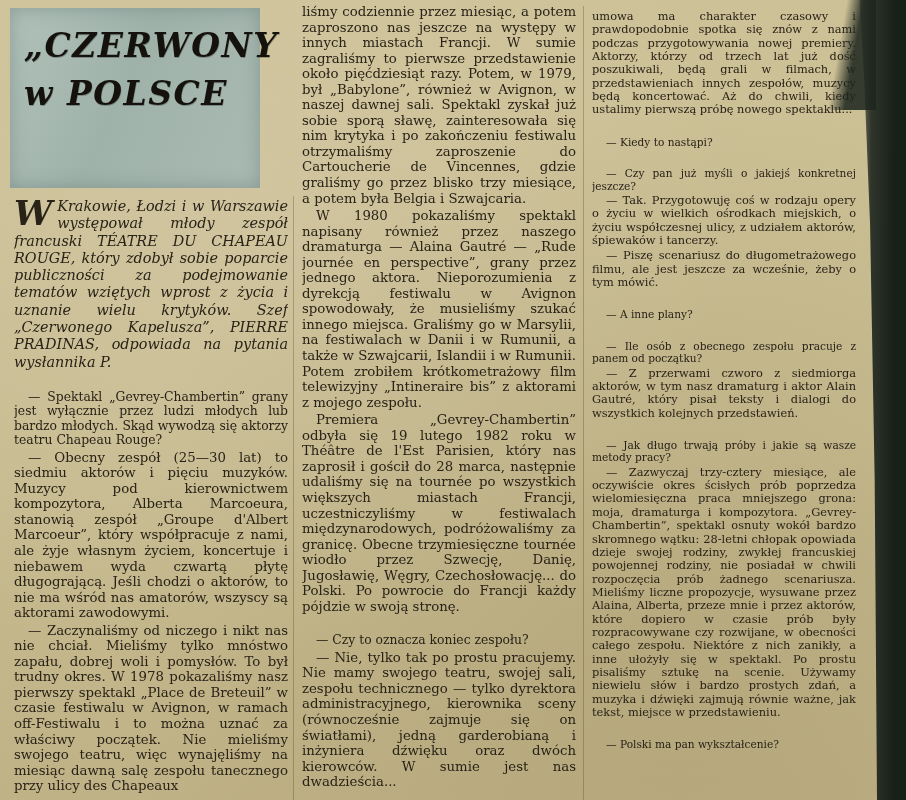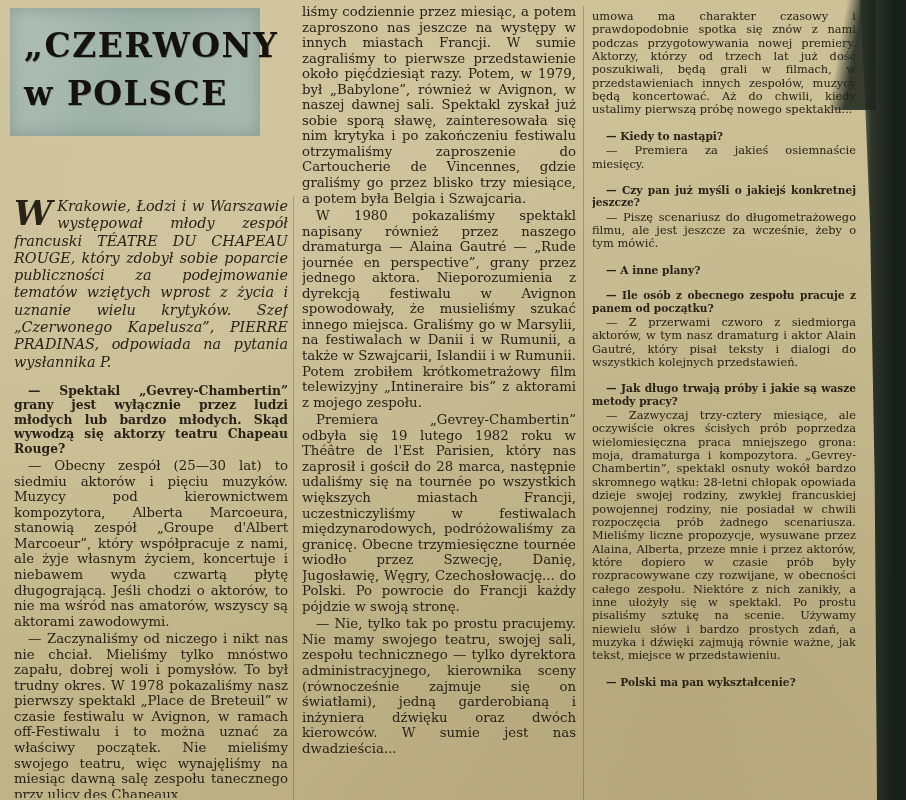--- a/index.html
+++ b/index.html
@@ -13,23 +13,24 @@
       radial-gradient(ellipse at 75% 80%, rgba(90,70,30,0.12), transparent 60%),
       linear-gradient(180deg, #cdc197 0%, #c8bc91 55%, #bfb286 100%);
     font-family: "DejaVu Serif", "Liberation Serif", serif;
     color: #292217;
   }
 
   
   .headline-panel {
     position: absolute;
     left: 10px; top: 8px;
-    width: 250px; height: 128px;
+    width: 250px; height: 180px;
     background: linear-gradient(115deg, #b0c1b9 0%, #9fb2aa 45%, #a9bab2 100%);
     box-shadow: inset 0 0 18px rgba(70,90,85,0.35);
+    font-style: italic;
   }
   .headline {
     padding: 14px 12px 0 14px;
     font-weight: bold;
     font-size: 33px;
     line-height: 1.45;
     letter-spacing: 1.5px;
     color: #15120d;
     text-shadow: 0.5px 0.5px 0 rgba(0,0,0,0.25);
     white-space: nowrap;
@@ -46,21 +47,21 @@
   .col-3 { left: 592px; width: 264px; top: 10px;  height: 788px; font-size: 11.4px; line-height: 1.17; }
 
   p.para { margin: 0 0 2px 0; text-indent: 14px; }
   p.intro {
     font-style: italic;
     font-size: 14.4px;
     line-height: 1.2;
     text-indent: 0;
     margin-bottom: 7px;
   }
-  p.q { font-weight: bold; font-size: 0.93em; margin-top: 13px; }
+  p.q { font-weight: normal; font-size: 0.93em; margin-top: 19px; }
   p.cont { text-indent: 0; }
   .dropcap {
     float: left;
     font-size: 34px;
     line-height: 0.82;
     font-weight: bold;
     font-style: italic;
     margin: 2px 5px 0 0;
   }
 
@@ -102,27 +103,28 @@
   <div class="col col-1">
       <p class="para intro"><span class="dropcap">W</span>Krakowie, Łodzi i w Warszawie występował młody zespół francuski TÉATRE DU CHAPEAU ROUGE, który zdobył sobie poparcie publiczności za podejmowanie tematów wziętych wprost z życia i uznanie wielu krytyków. Szef „Czerwonego Kapelusza”, PIERRE PRADINAS, odpowiada na pytania wysłannika P.</p>
       <p class="para q">— Spektakl „Gevrey-Chambertin” grany jest wyłącznie przez ludzi młodych lub bardzo młodych. Skąd wywodzą się aktorzy teatru Chapeau Rouge?</p>
       <p class="para a">— Obecny zespół (25—30 lat) to siedmiu aktorów i pięciu muzyków. Muzycy pod kierownictwem kompozytora, Alberta Marcoeura, stanowią zespół „Groupe d'Albert Marcoeur”, który współpracuje z nami, ale żyje własnym życiem, koncertuje i niebawem wyda czwartą płytę długogrającą. Jeśli chodzi o aktorów, to nie ma wśród nas amatorów, wszyscy są aktorami zawodowymi.</p>
       <p class="para a">— Zaczynaliśmy od niczego i nikt nas nie chciał. Mieliśmy tylko mnóstwo zapału, dobrej woli i pomysłów. To był trudny okres. W 1978 pokazaliśmy nasz pierwszy spektakl „Place de Breteuil” w czasie festiwalu w Avignon, w ramach off-Festiwalu i to można uznać za właściwy początek. Nie mieliśmy swojego teatru, więc wynajęliśmy na miesiąc dawną salę zespołu tanecznego przy ulicy des Chapeaux</p>
     </div>
   <div class="col col-2">
       <p class="para cont">liśmy codziennie przez miesiąc, a potem zaproszono nas jeszcze na występy w innych miastach Francji. W sumie zagraliśmy to pierwsze przedstawienie około pięćdziesiąt razy. Potem, w 1979, był „Babylone”, również w Avignon, w naszej dawnej sali. Spektakl zyskał już sobie sporą sławę, zainteresowała się nim krytyka i po zakończeniu festiwalu otrzymaliśmy zaproszenie do Cartoucherie de Vincennes, gdzie graliśmy go przez blisko trzy miesiące, a potem była Belgia i Szwajcaria.</p>
       <p class="para a">W 1980 pokazaliśmy spektakl napisany również przez naszego dramaturga — Alaina Gautré — „Rude journée en perspective”, grany przez jednego aktora. Nieporozumienia z dyrekcją festiwalu w Avignon spowodowały, że musieliśmy szukać innego miejsca. Graliśmy go w Marsylii, na festiwalach w Danii i w Rumunii, a także w Szwajcarii, Islandii i w Rumunii. Potem zrobiłem krótkometrażowy film telewizyjny „Intineraire bis” z aktorami z mojego zespołu.</p>
       <p class="para a">Premiera „Gevrey-Chambertin” odbyła się 19 lutego 1982 roku w Théâtre de l'Est Parisien, który nas zaprosił i gościł do 28 marca, następnie udaliśmy się na tournée po wszystkich większych miastach Francji, uczestniczyliśmy w festiwalach międzynarodowych, podróżowaliśmy za granicę. Obecne trzymiesięczne tournée wiodło przez Szwecję, Danię, Jugosławię, Węgry, Czechosłowację... do Polski. Po powrocie do Francji każdy pójdzie w swoją stronę.</p>
+      <p class="para q">— Czy to oznacza koniec zespołu?</p>
       <p class="para a">— Nie, tylko tak po prostu pracujemy. Nie mamy swojego teatru, swojej sali, zespołu technicznego — tylko dyrektora administracyjnego, kierownika sceny (równocześnie zajmuje się on światłami), jedną garderobianą i inżyniera dźwięku oraz dwóch kierowców. W sumie jest nas dwadzieścia...</p>
     </div>
   <div class="col col-3">
       <p class="para cont">umowa ma charakter czasowy i prawdopodobnie spotka się znów z nami podczas przygotowywania nowej premiery. Aktorzy, którzy od trzech lat już dość poszukiwali, będą grali w filmach, w przedstawieniach innych zespołów, muzycy będą koncertować. Aż do chwili, kiedy ustalimy pierwszą próbę nowego spektaklu...</p>
       <p class="para q">— Kiedy to nastąpi?</p>
-      <p class="para a">— Premiera za jakieś osiemnaście miesięcy.</p>
       <p class="para q">— Czy pan już myśli o jakiejś konkretnej jeszcze?</p>
+      <p class="para a">— Tak. Przygotowuję coś w rodzaju opery o życiu w wielkich ośrodkach miejskich, o życiu współczesnej ulicy, z udziałem aktorów, śpiewaków i tancerzy.</p>
       <p class="para a">— Piszę scenariusz do długometrażowego filmu, ale jest jeszcze za wcześnie, żeby o tym mówić.</p>
       <p class="para q">— A inne plany?</p>
       <p class="para q">— Ile osób z obecnego zespołu pracuje z panem od początku?</p>
       <p class="para a">— Z przerwami czworo z siedmiorga aktorów, w tym nasz dramaturg i aktor Alain Gautré, który pisał teksty i dialogi do wszystkich kolejnych przedstawień.</p>
       <p class="para q">— Jak długo trwają próby i jakie są wasze metody pracy?</p>
       <p class="para a">— Zazwyczaj trzy-cztery miesiące, ale oczywiście okres ścisłych prób poprzedza wielomiesięczna praca mniejszego grona: moja, dramaturga i kompozytora. „Gevrey-Chambertin”, spektakl osnuty wokół bardzo skromnego wątku: 28-letni chłopak opowiada dzieje swojej rodziny, zwykłej francuskiej powojennej rodziny, nie posiadał w chwili rozpoczęcia prób żadnego scenariusza. Mieliśmy liczne propozycje, wysuwane przez Alaina, Alberta, przeze mnie i przez aktorów, które dopiero w czasie prób były rozpracowywane czy rozwijane, w obecności całego zespołu. Niektóre z nich zanikły, a inne ułożyły się w spektakl. Po prostu pisaliśmy sztukę na scenie. Używamy niewielu słów i bardzo prostych zdań, a muzyka i dźwięki zajmują równie ważne, jak tekst, miejsce w przedstawieniu.</p>
       <p class="para q">— Polski ma pan wykształcenie?</p>
     </div>
 
   <div class="scan-corner"></div>

